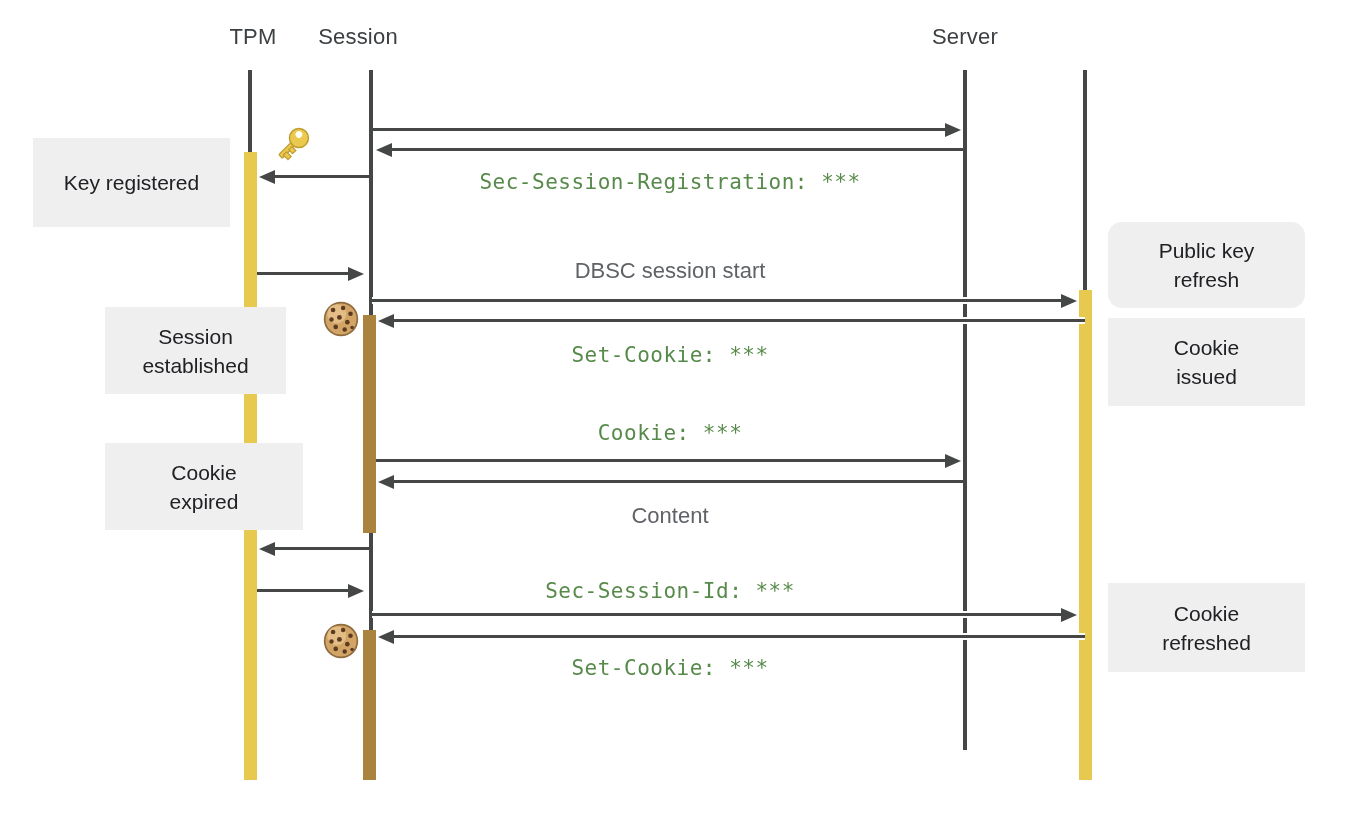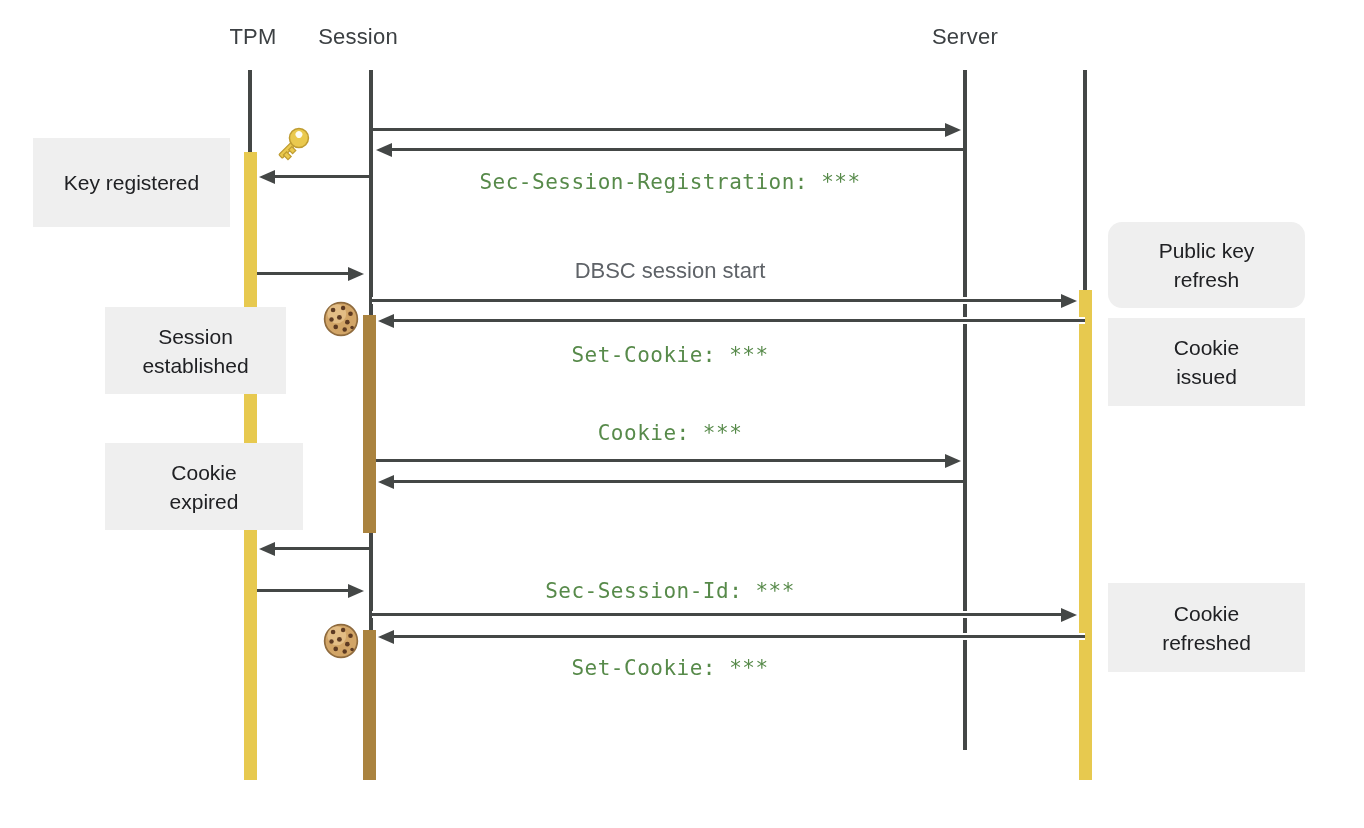--- a/index.html
+++ b/index.html
@@ -138,20 +138,21 @@
     <i class="head"></i>
     </div>
   <div class="arrow left cased" style="left:393px;top:635px;width:692px;">
     <i class="head"></i>
     </div>
 
   <div class="code" style="top:169px;">Sec-Session-Registration: ***</div>
   <div class="msg" style="top:258px;">DBSC session start</div>
   <div class="code" style="top:342px;">Set-Cookie: ***</div>
   <div class="code" style="top:420px;">Cookie: ***</div>
+  <div class="msg" style="top:503px;">Content</div>
   <div class="code" style="top:578px;">Sec-Session-Id: ***</div>
   <div class="code" style="top:655px;">Set-Cookie: ***</div>
 
   <div class="icon" style="left:272px;top:121px;width:44px;height:44px;">
     <svg width="44" height="44" viewBox="0 0 44 44">
       <g transform="rotate(-45 22 22)">
         <rect x="3" y="19.5" width="22" height="5" rx="1" fill="#eac94e" stroke="#bf9c31" stroke-width="1.2"></rect>
         <rect x="6" y="23" width="4.5" height="6.5" fill="#eac94e" stroke="#bf9c31" stroke-width="1.2"></rect>
         <rect x="13.5" y="23" width="4.5" height="5.5" fill="#eac94e" stroke="#bf9c31" stroke-width="1.2"></rect>
         <circle cx="29" cy="22" r="9.5" fill="#eac94e" stroke="#bf9c31" stroke-width="1.5"></circle>

